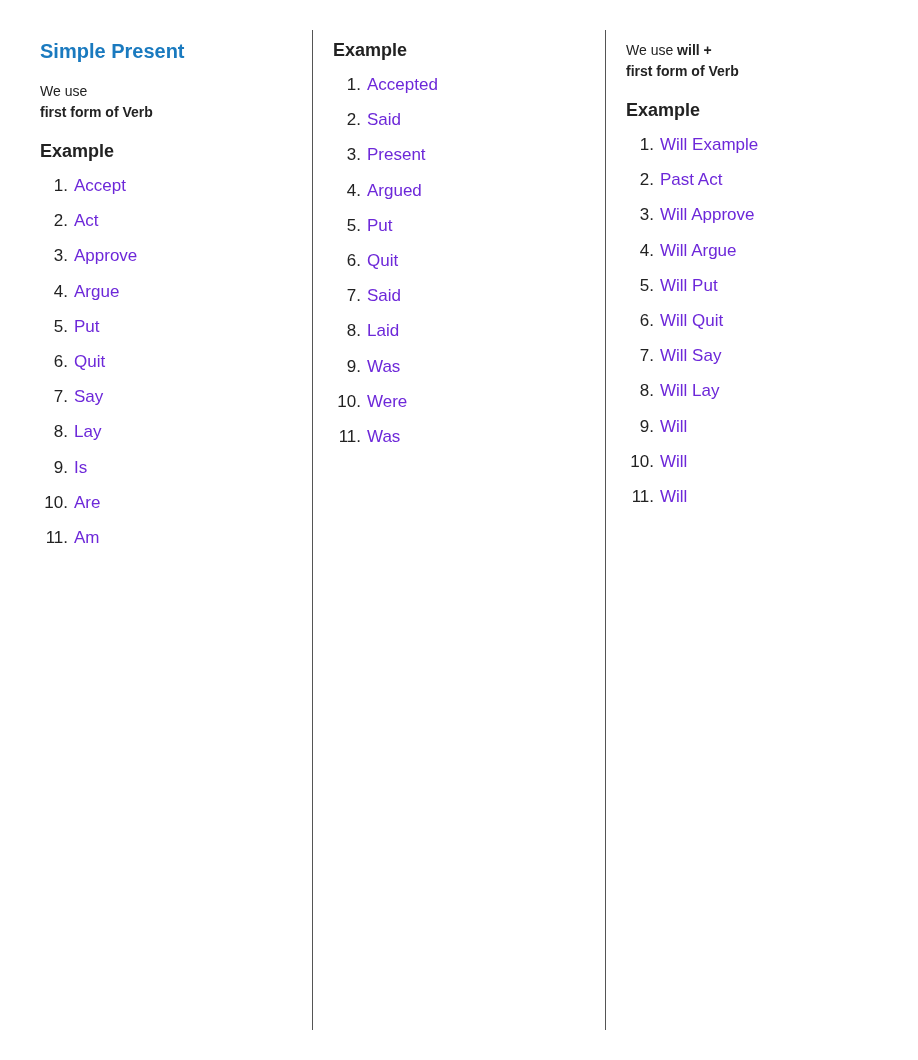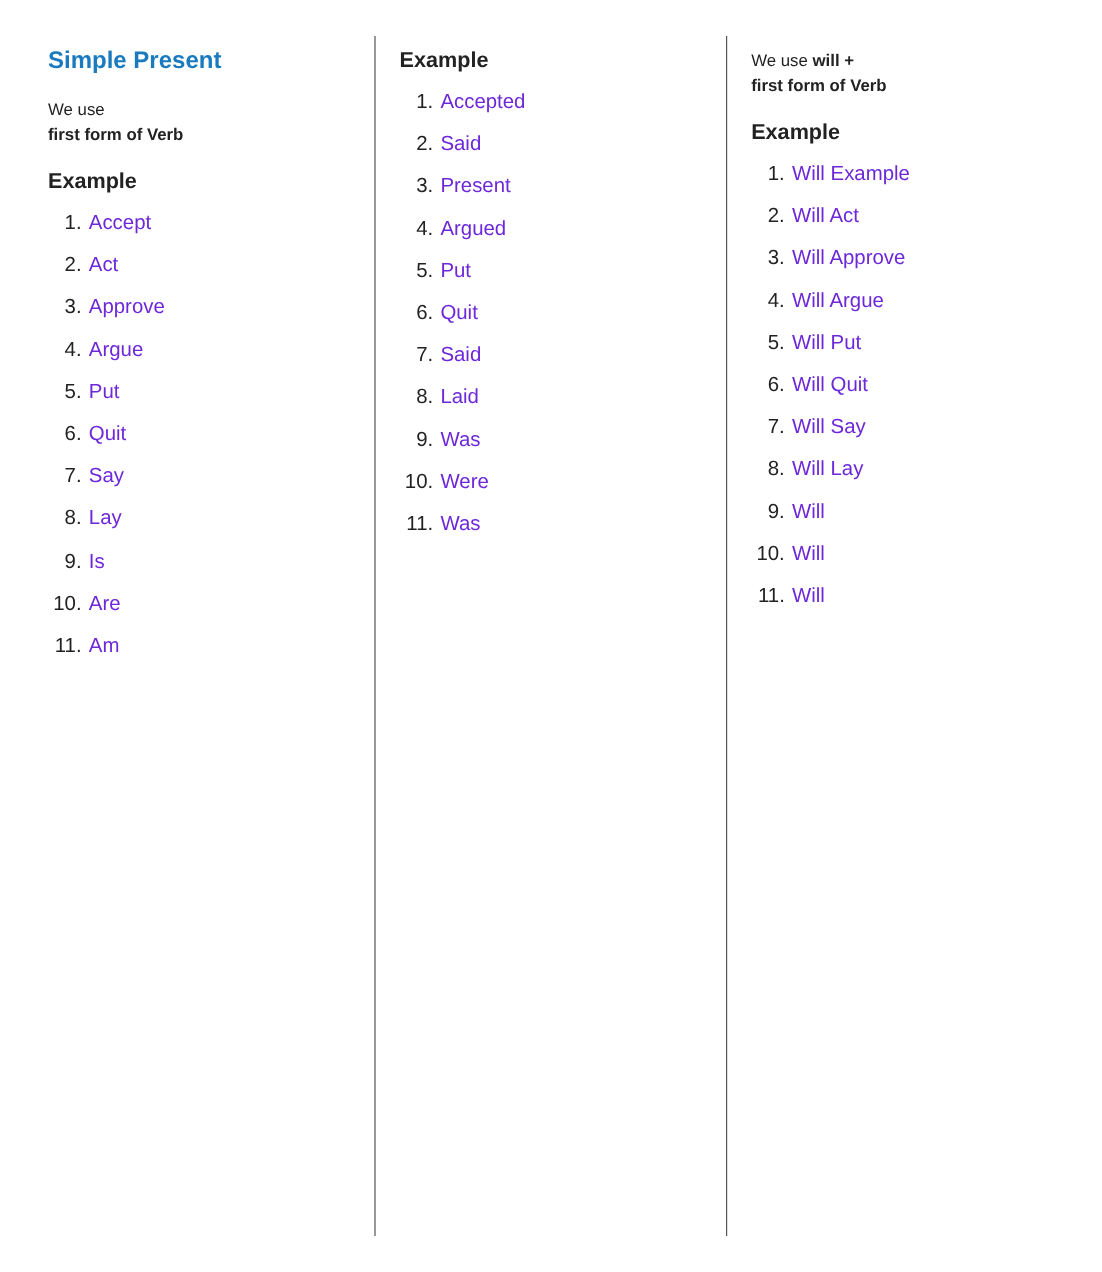--- a/index.html
+++ b/index.html
@@ -207,21 +207,21 @@
         We use <strong>will +<br>first form of Verb</strong>
       </div>
       <div class="example-label">Example</div>
       <ul class="verb-list">
         <li>
             <span class="verb-num">1.</span>
             <span class="verb-word">Will Example</span>
           </li>
         <li>
             <span class="verb-num">2.</span>
-            <span class="verb-word">Will Act</span>
+            <span class="verb-word">Past Act</span>
           </li>
         <li>
             <span class="verb-num">3.</span>
             <span class="verb-word">Will Approve</span>
           </li>
         <li>
             <span class="verb-num">4.</span>
             <span class="verb-word">Will Argue</span>
           </li>
         <li>

